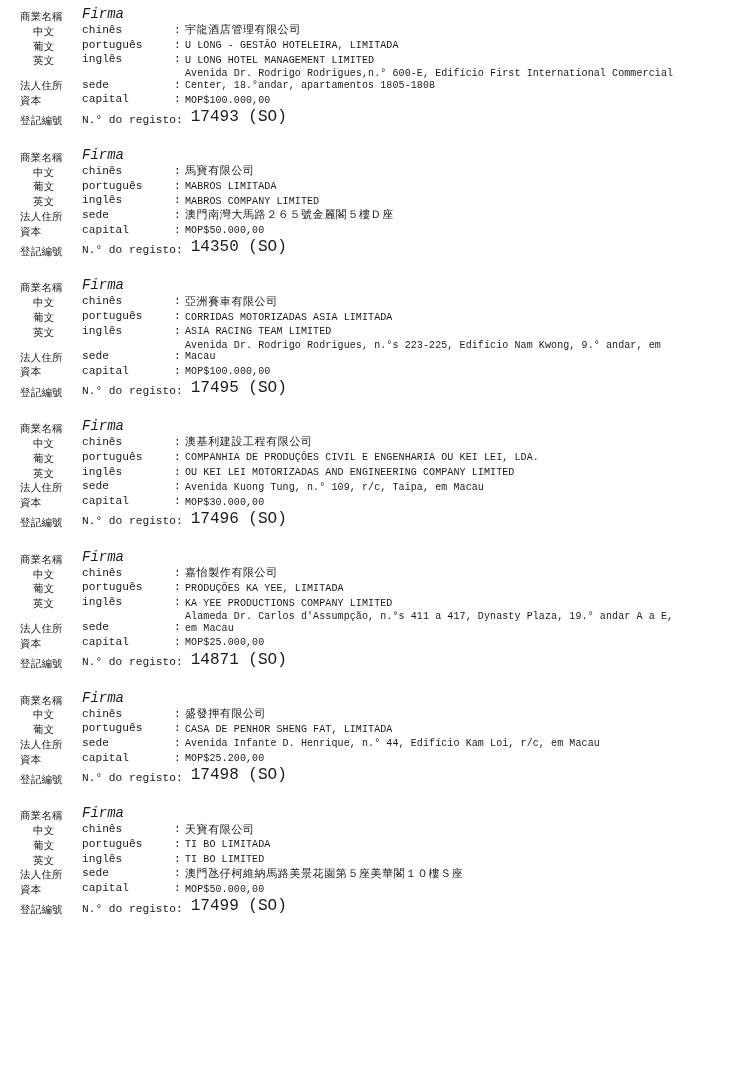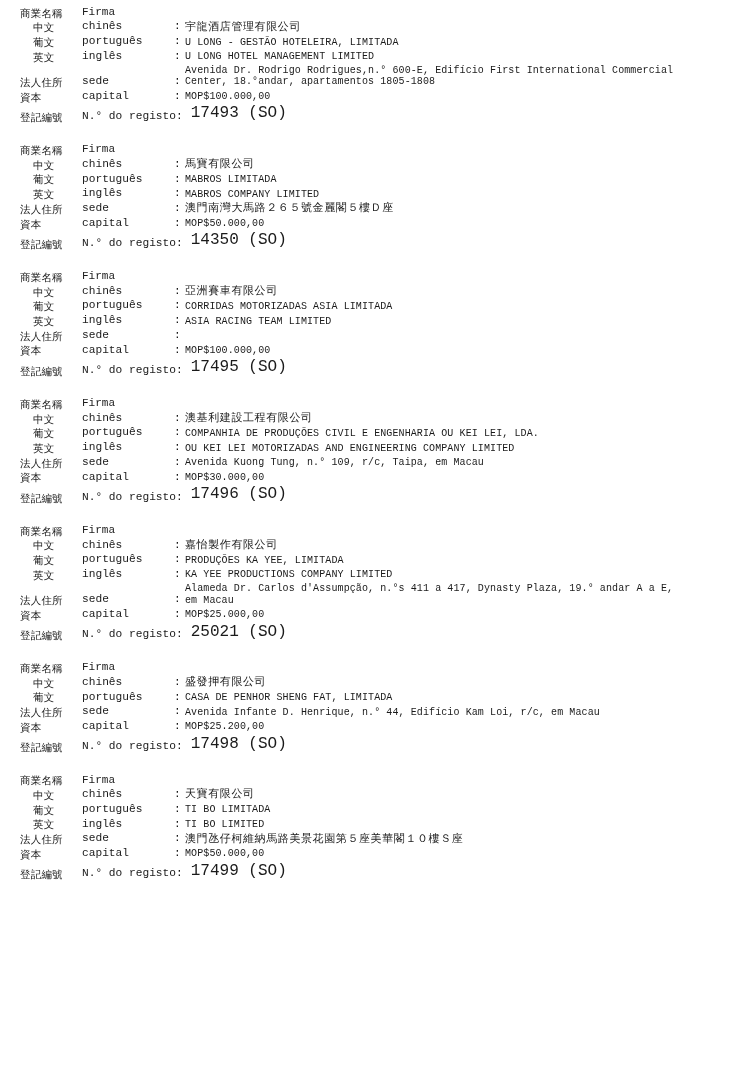--- a/index.html
+++ b/index.html
@@ -63,21 +63,22 @@
   .val.cjk {
     font-family: "DejaVu Sans", "Liberation Sans", sans-serif;
     font-size: 11px;
     letter-spacing: 0.6px;
   }
   .val .cont {
     display: block;
     padding-left: 0;
   }
   .row.header .lbl-pt {
-    font-size: 11px;
+    font-size: 14px;
+    font-style: italic;
   }
   .row.reg .lbl-cn {
     font-size: 10.5px;
   }
   .row.reg .lbl-pt {
     width: auto;
     flex: 0 0 auto;
     padding-right: 6px;
   }
   .row.reg .regnum {
@@ -195,20 +196,21 @@
         <div class="row">
           <span class="lbl-cn indent">英文</span>
           <span class="lbl-pt">inglês</span>
           <span class="colon">:</span>
           <span class="val">ASIA RACING TEAM LIMITED</span>
         </div>
         <div class="row">
           <span class="lbl-cn">法人住所</span>
           <span class="lbl-pt">sede</span>
           <span class="colon">:</span>
+          <span class="val">Avenida Dr. Rodrigo Rodrigues, n.°s 223-225, Edifício Nam Kwong, 9.° andar, em<span class="cont">Macau</span></span>
         </div>
         <div class="row">
           <span class="lbl-cn">資本</span>
           <span class="lbl-pt">capital</span>
           <span class="colon">:</span>
           <span class="val">MOP$100.000,00</span>
         </div>
         <div class="row reg">
           <span class="lbl-cn">登記編號</span>
           <span class="lbl-pt">N.° do registo:</span>
@@ -289,21 +291,21 @@
         </div>
         <div class="row">
           <span class="lbl-cn">資本</span>
           <span class="lbl-pt">capital</span>
           <span class="colon">:</span>
           <span class="val">MOP$25.000,00</span>
         </div>
         <div class="row reg">
           <span class="lbl-cn">登記編號</span>
           <span class="lbl-pt">N.° do registo:</span>
-          <span class="regnum">25021  (SO)</span>
+          <span class="regnum">14871  (SO)</span>
         </div>
       </div>
       <div class="sep"></div>
       <div class="entry">
         <div class="row header">
           <span class="lbl-cn">商業名稱</span>
           <span class="lbl-pt">Firma</span>
         </div>
         <div class="row">
           <span class="lbl-cn indent">中文</span>

